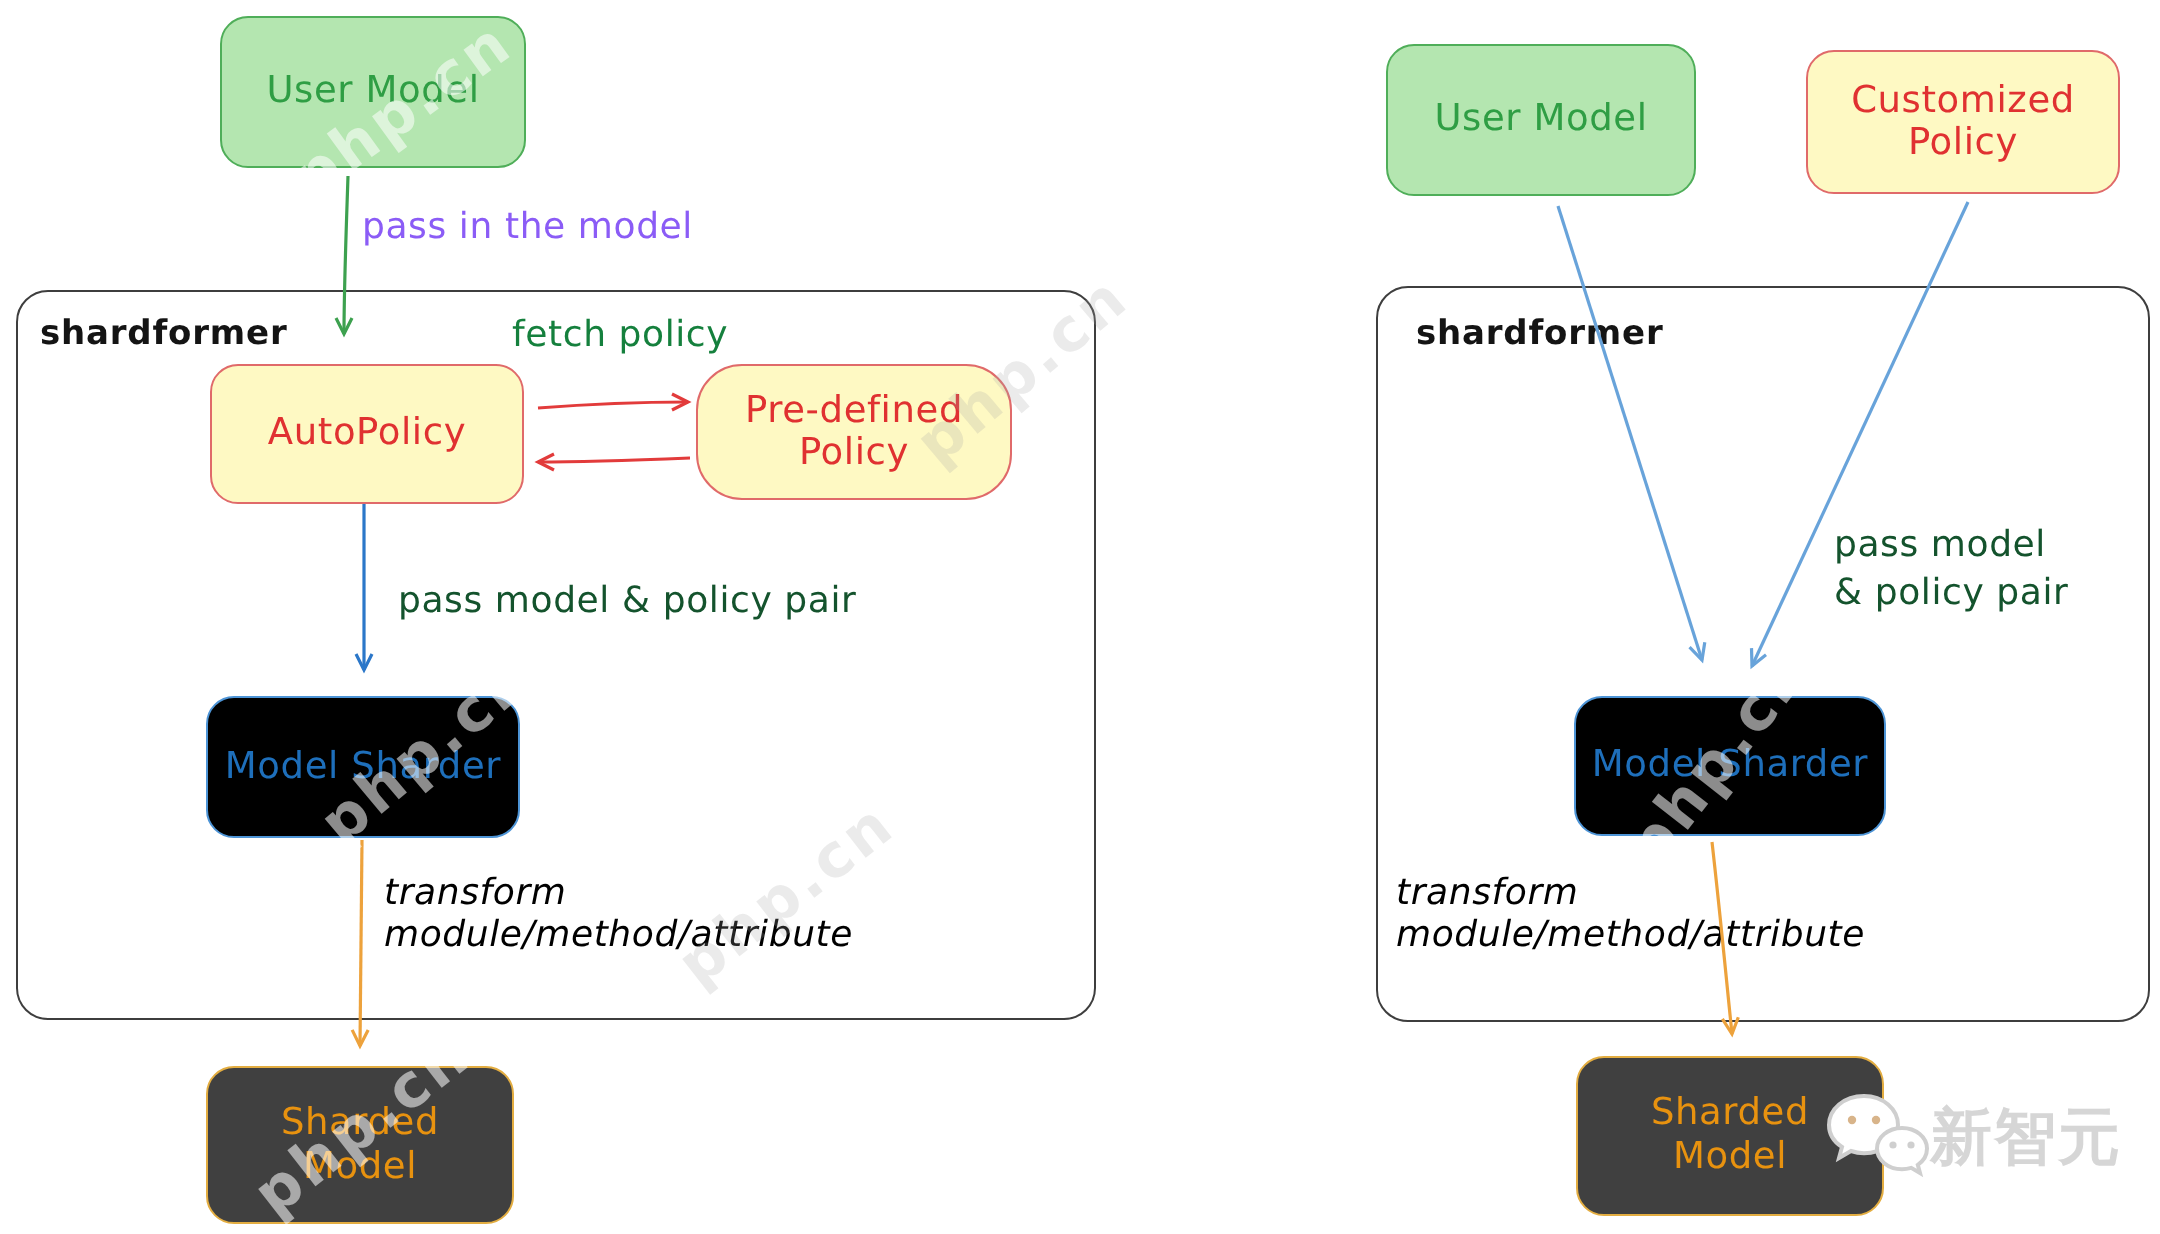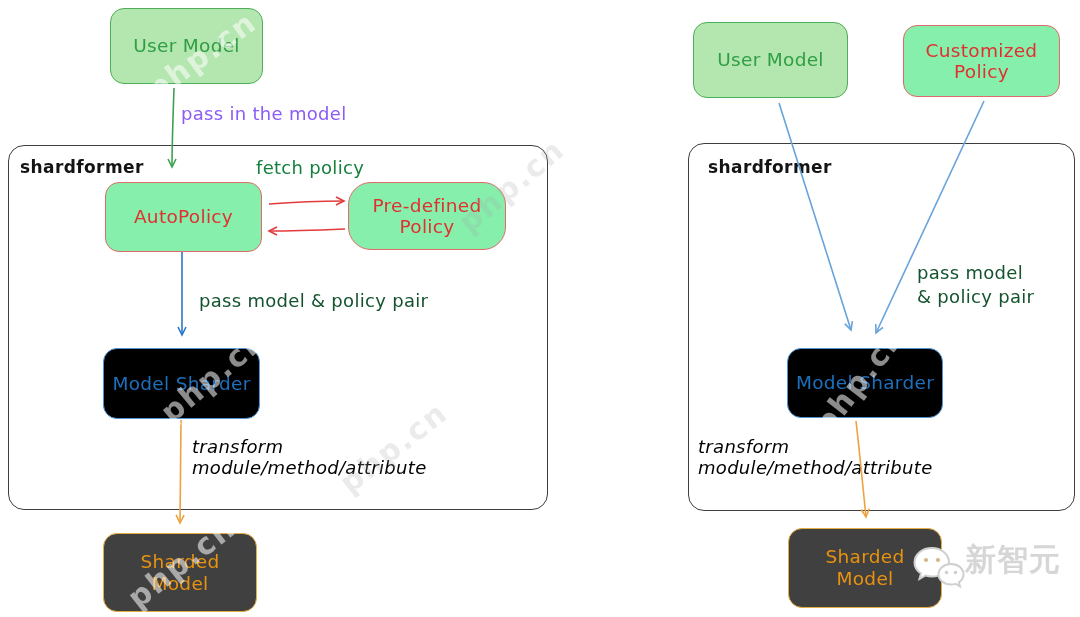--- a/index.html
+++ b/index.html
@@ -12,39 +12,39 @@
   }
   .container-label{
     position:absolute;font-size:17px;font-weight:700;color:#141414;letter-spacing:.4px;
   }
   .node{
     position:absolute;display:flex;align-items:center;justify-content:center;
     border-radius:14px;border:1.4px solid;font-size:18.5px;text-align:center;
     letter-spacing:.3px;line-height:22px;padding:2px 6px;box-sizing:border-box;
   }
   .node.green{background:#b4e6b0;border-color:#4fae59;color:#2f9e44;}
-  .node.pink{background:#86efac;border-color:#e06a6a;color:#e03131;}
+  .node.pink{background:#fef9c3;border-color:#e06a6a;color:#e03131;}
   .node.blue{background:#000000;border-color:#4d94d6;color:#1e6fbb;}
   .node.yellow{background:#404040;border-color:#e3ad41;color:#e8920f;}
   .edge-label{
     position:absolute;font-size:18px;letter-spacing:.3px;line-height:21px;white-space:nowrap;
   }
   .green-t{color:#8b5cf6;}
   .red-t{color:#15803d;}
   .blue-t{color:#14532d;}
   .orange-t{color:#000000;font-style:italic;}
   .arrows{position:absolute;left:0;top:0;pointer-events:none;}
   .wm{
     position:absolute;font-size:30px;font-weight:700;letter-spacing:2px;white-space:nowrap;
     pointer-events:none;
   }
   .wm.white{color:rgba(255,255,255,.55);}
   .wm.gray{color:rgba(165,165,165,.22);}
   .brand{
-    position:absolute;left:911px;top:544px;display:flex;align-items:flex-start;z-index:9;
+    position:absolute;left:911px;top:544px;display:flex;align-items:center;z-index:9;
   }
   .brand-text{
     font-size:31px;color:#d6d6d6;font-weight:600;letter-spacing:1px;line-height:1;
   }
 </style>
 </head>
 <body>
 
 <div class="canvas">
 

